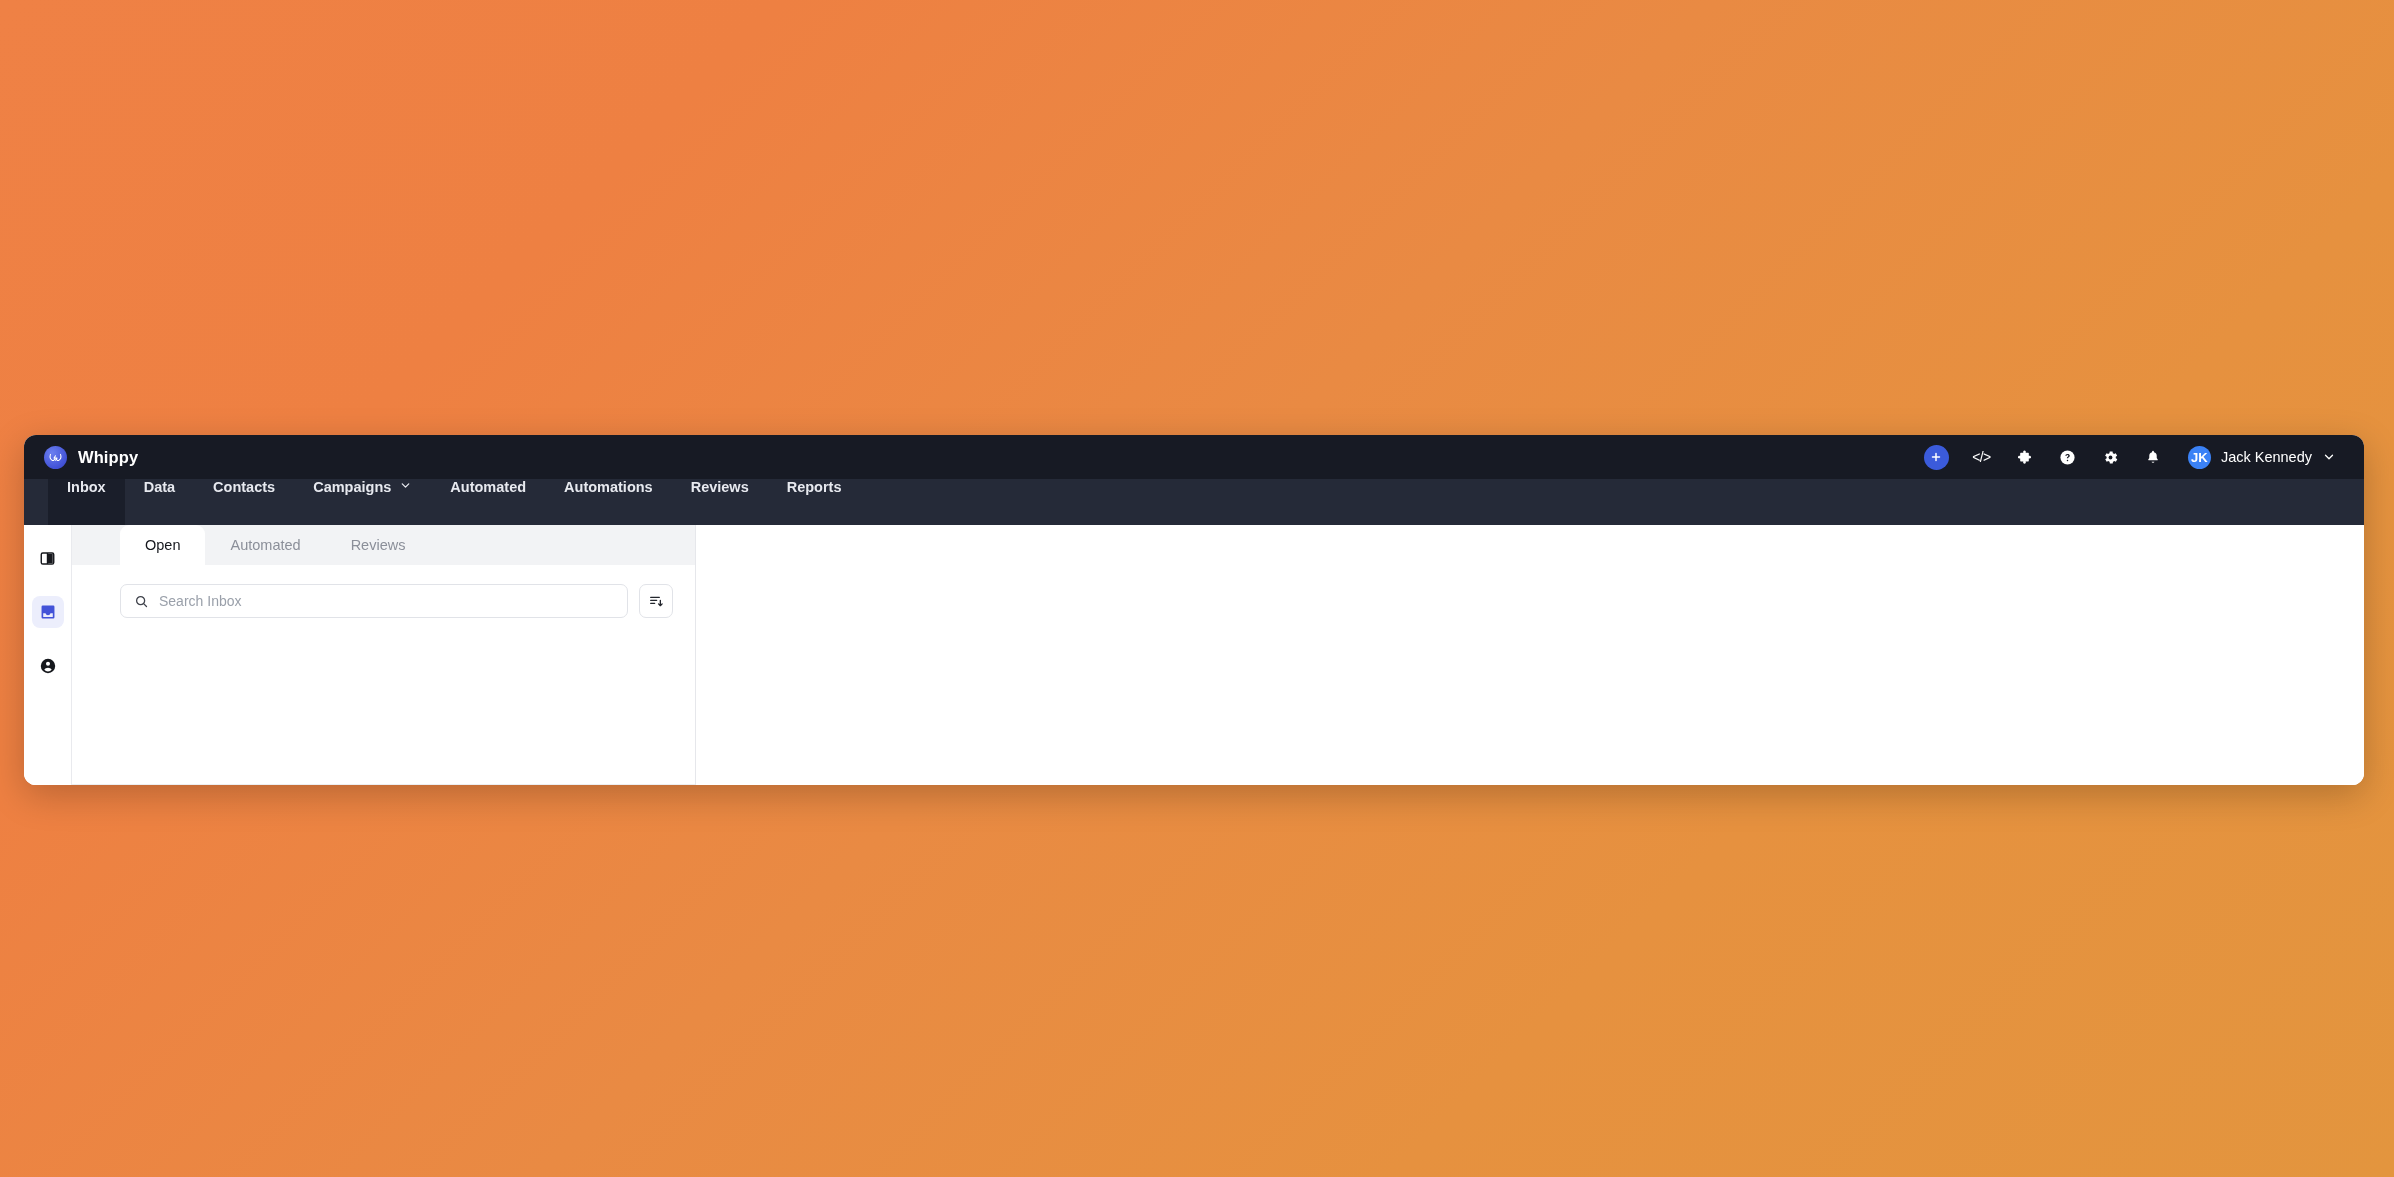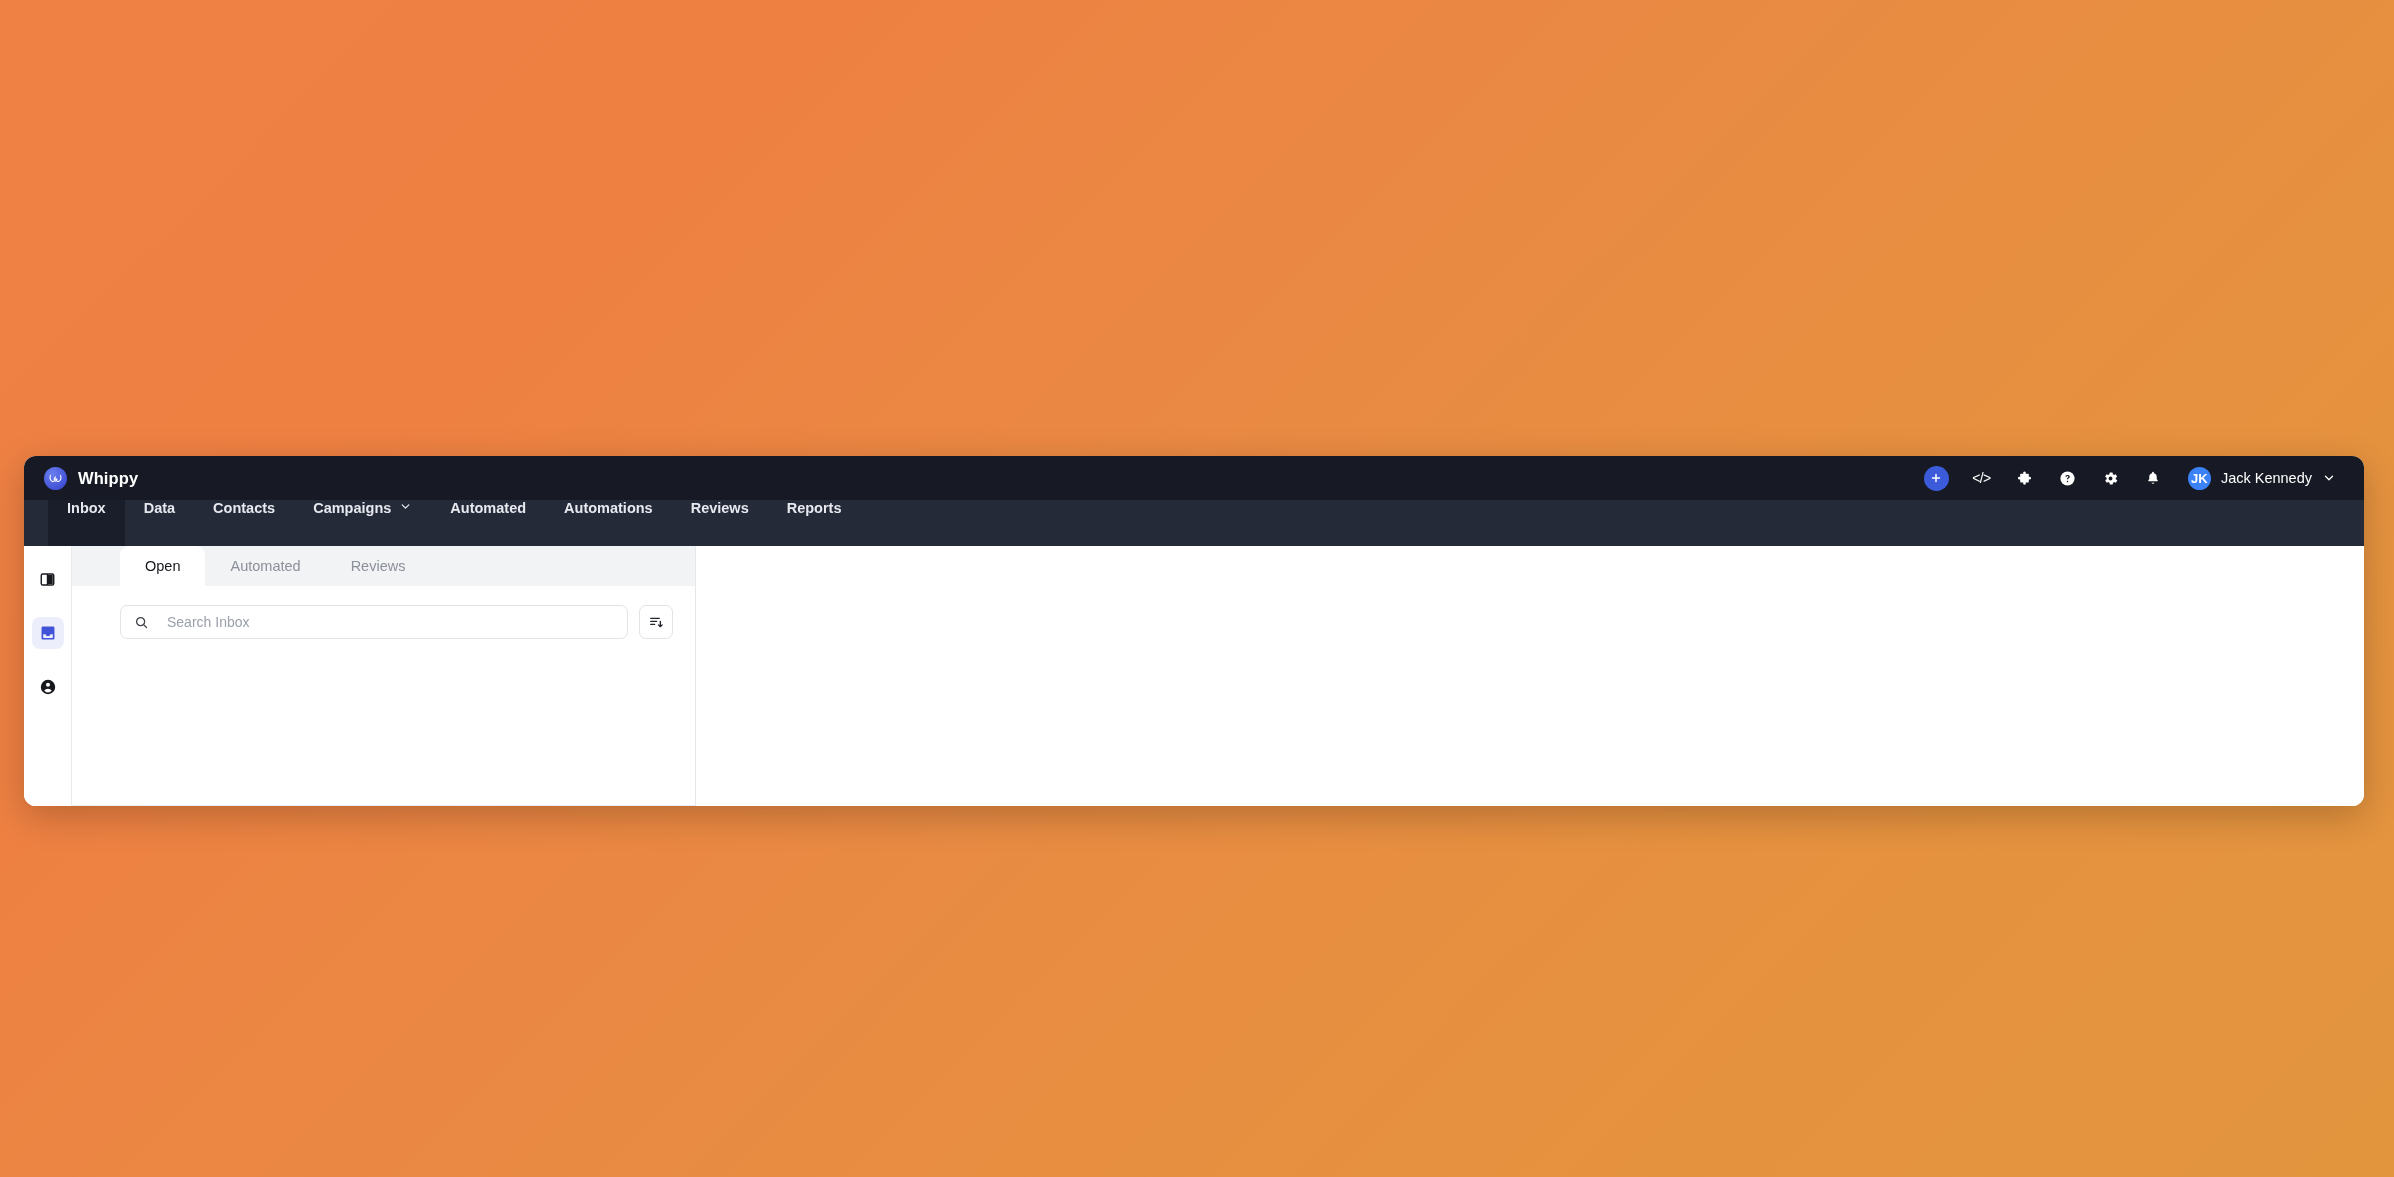--- a/index.html
+++ b/index.html
@@ -19,21 +19,21 @@
                 #e98a43 48%,
                 #e6913f 72%,
                 #e3953e 100%);
     position: relative;
   }
 
   
   .app-window {
     position: absolute;
     left: 24px;
-    top: 456px;
+    top: 435px;
     width: 2340px;
     height: 350px;
     border-radius: 12px;
     overflow: hidden;
     background: #ffffff;
     box-shadow: 0 10px 36px rgba(0,0,0,0.22);
   }
 
   
   .topbar {
@@ -280,21 +280,21 @@
     border-bottom: 1px solid #eceef1;
   }
 
   .search-box {
     flex: 1;
     height: 34px;
     border: 1px solid #e1e3e8;
     border-radius: 7px;
     display: flex;
     align-items: center;
-    gap: 18px;
+    gap: 10px;
     padding: 0 13px;
     background: #ffffff;
   }
   .search-box .sicon { color: #40434c; display: flex; flex: none; }
   .search-box input {
     flex: 1;
     border: none;
     outline: none;
     font-family: "Liberation Sans", sans-serif;
     font-size: 14px;

